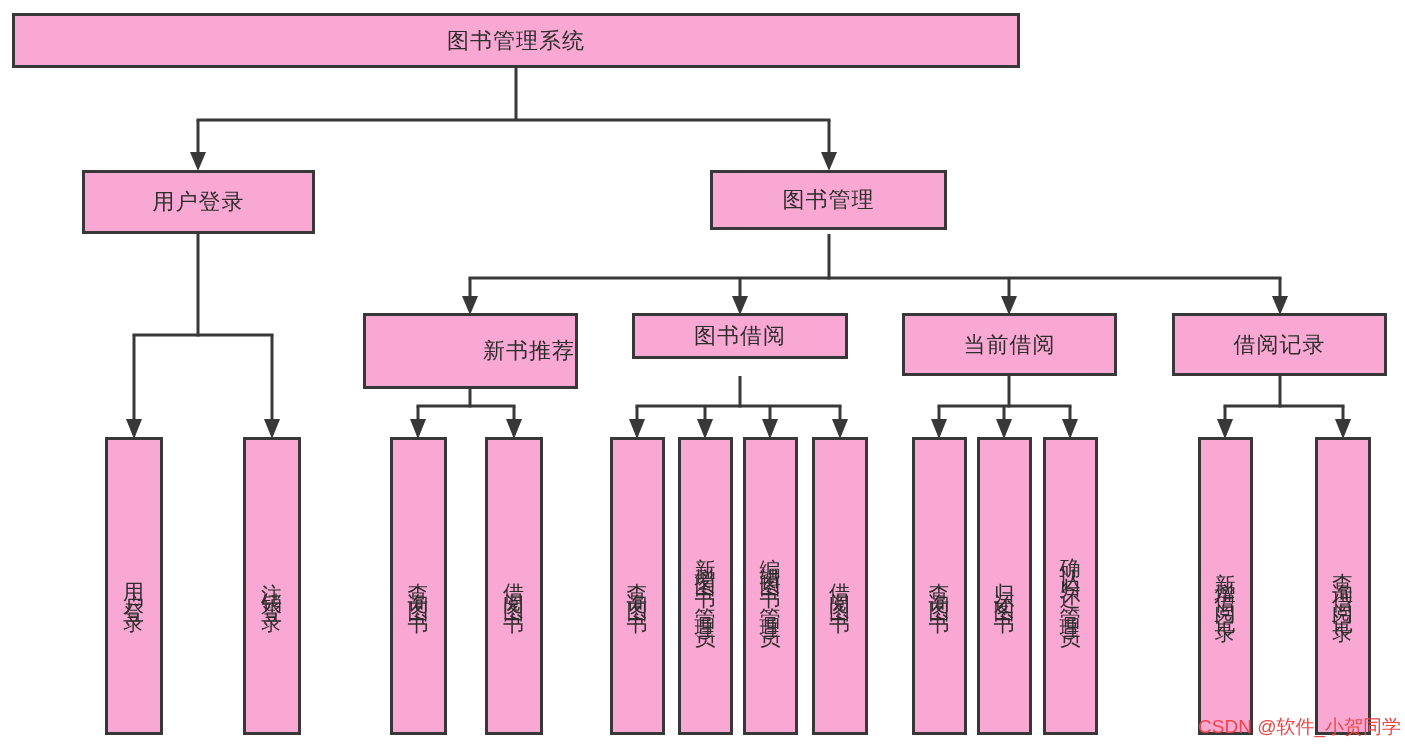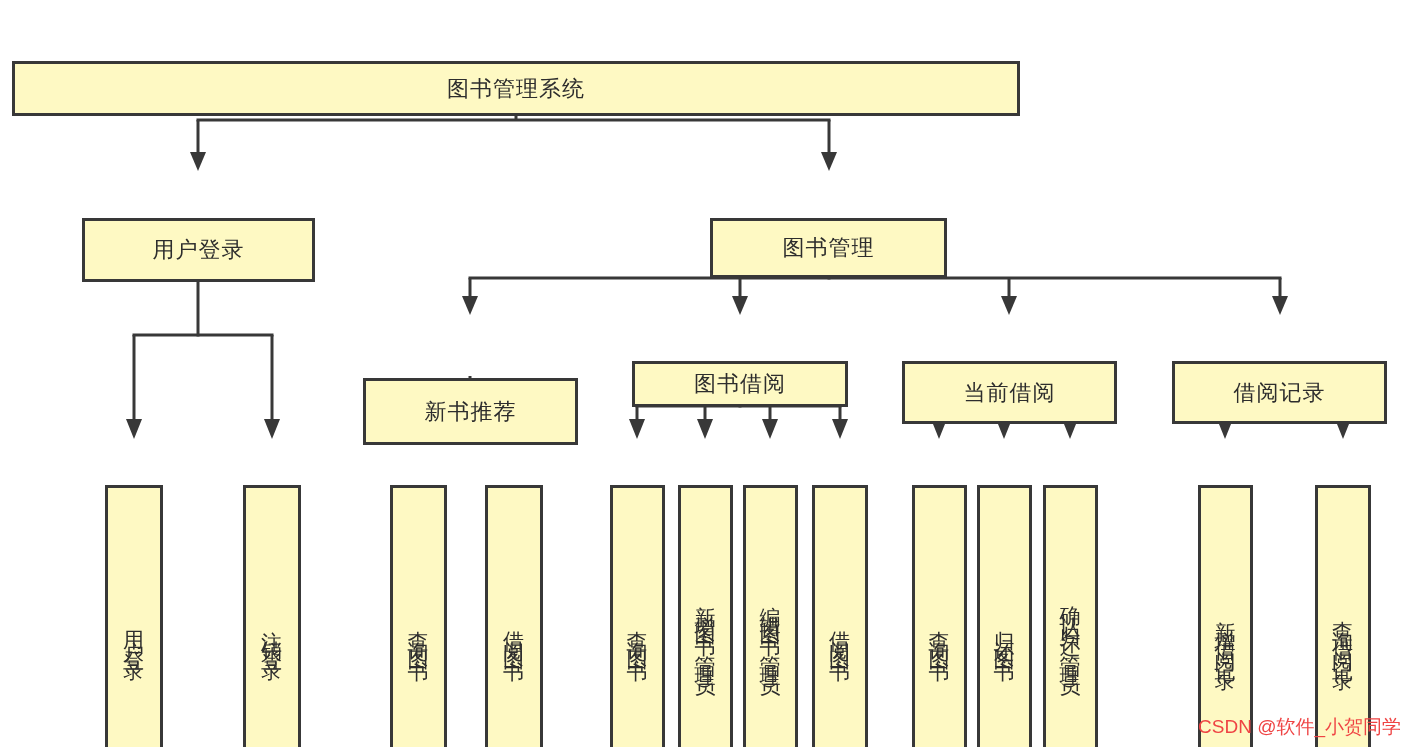--- a/index.html
+++ b/index.html
@@ -20,25 +20,24 @@
     position: absolute;
     left: 0;
     top: 0;
     width: 1405px;
     height: 747px;
   }
   .box {
     position: absolute;
     box-sizing: border-box;
     border: 3px solid #383838;
-    background: #fef9c3;
+    background: #f9a8d4;
     display: flex;
     align-items: center;
     justify-content: center;
-    margin-top: 48px;
   }
   .hbox span {
     font-size: 22px;
     letter-spacing: 1px;
     white-space: nowrap;
   }
   .vbox span {
     writing-mode: vertical-rl;
     font-size: 21px;
     letter-spacing: 10px;
@@ -133,21 +132,21 @@
     <span>图书管理系统</span>
   </div>
 
   <div class="box hbox" style="left:82px; top:170px; width:233px; height:64px;">
     <span>用户登录</span>
   </div>
   <div class="box hbox" style="left:710px; top:170px; width:237px; height:60px;">
     <span>图书管理</span>
   </div>
 
-  <div class="box hbox" style="left:363px; top:330px; width:215px; height:67px;">
+  <div class="box hbox" style="left:363px; top:313px; width:215px; height:76px;justify-content:flex-end;">
     <span>新书推荐</span>
   </div>
   <div class="box hbox" style="left:632px; top:313px; width:216px; height:46px;">
     <span>图书借阅</span>
   </div>
   <div class="box hbox" style="left:1172px; top:313px; width:215px; height:63px;">
     <span>借阅记录</span>
   </div>
   <div class="box hbox" style="left:902px; top:313px; width:215px; height:63px;">
     <span>当前借阅</span>

